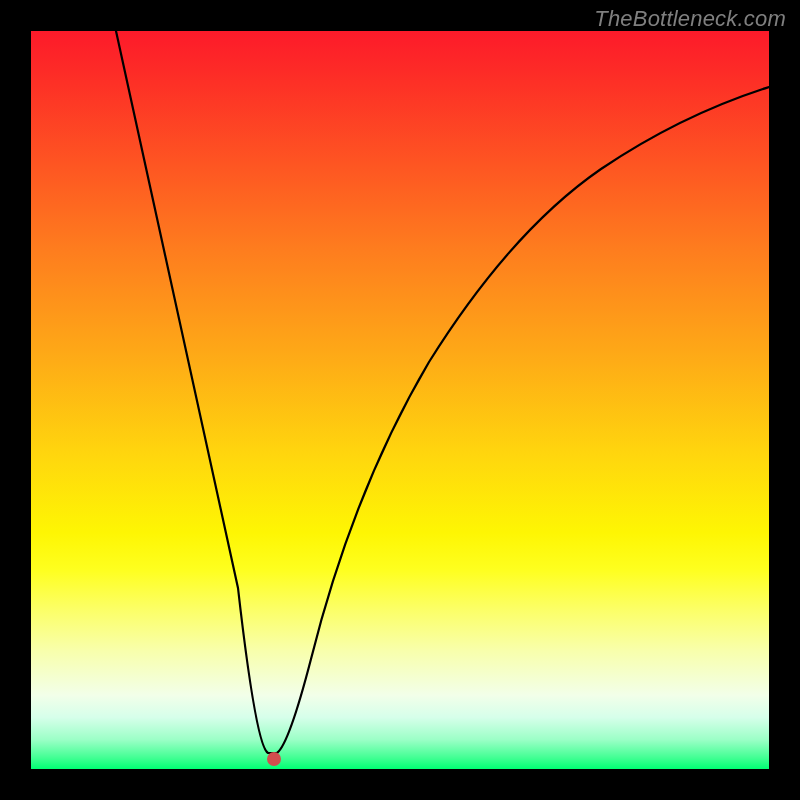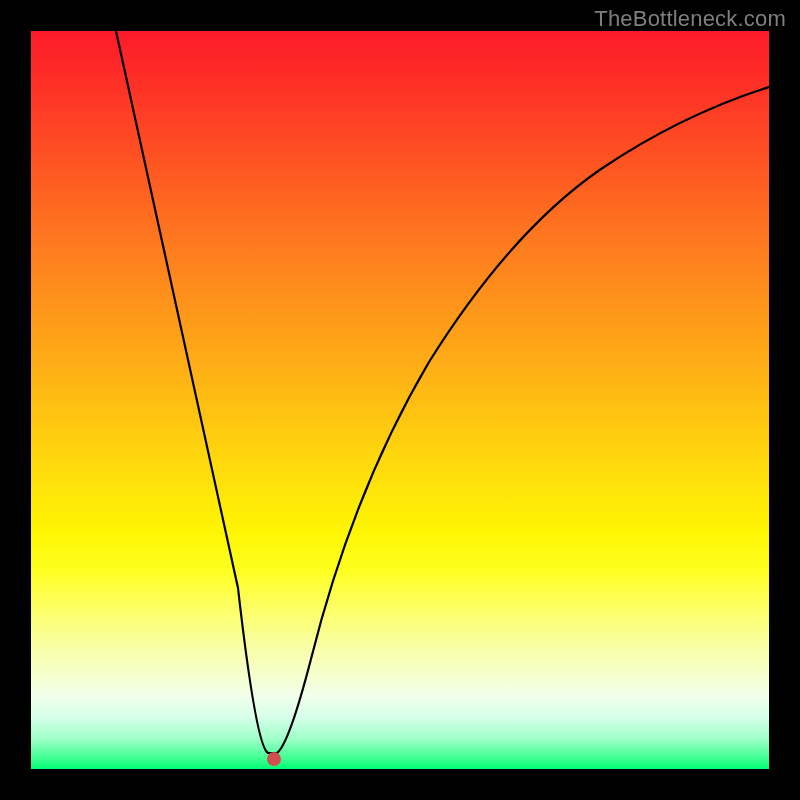--- a/index.html
+++ b/index.html
@@ -8,20 +8,21 @@
     width: 800px;
     height: 800px;
     background: #ffffff;
     overflow: hidden;
     font-family: Arial, Helvetica, sans-serif;
   }
   .wrap {
     position: relative;
     width: 800px;
     height: 668px;
+    font-style: italic;
   }
   .frame {
     position: absolute;
     left: 0;
     top: 0;
     width: 800px;
     height: 800px;
     background: #000000;
     box-sizing: border-box;
   }

